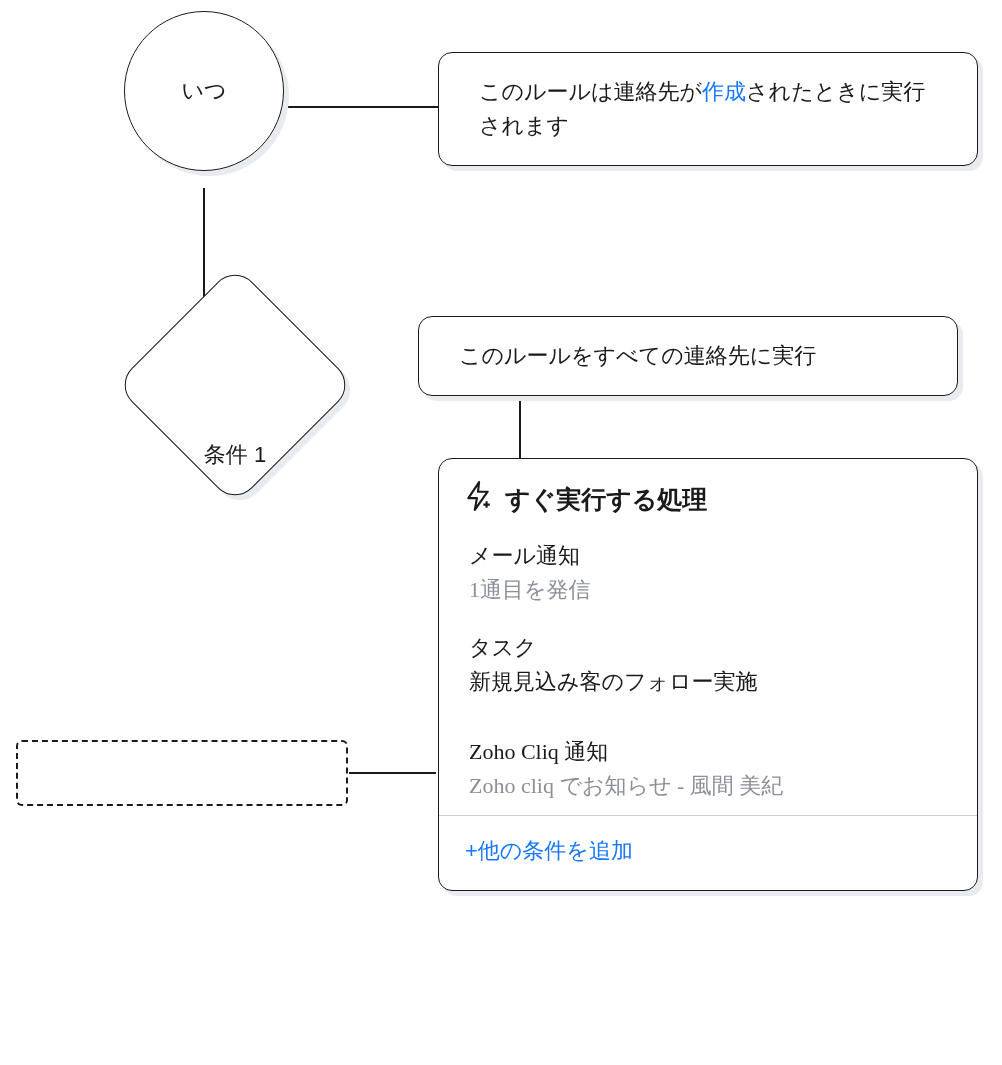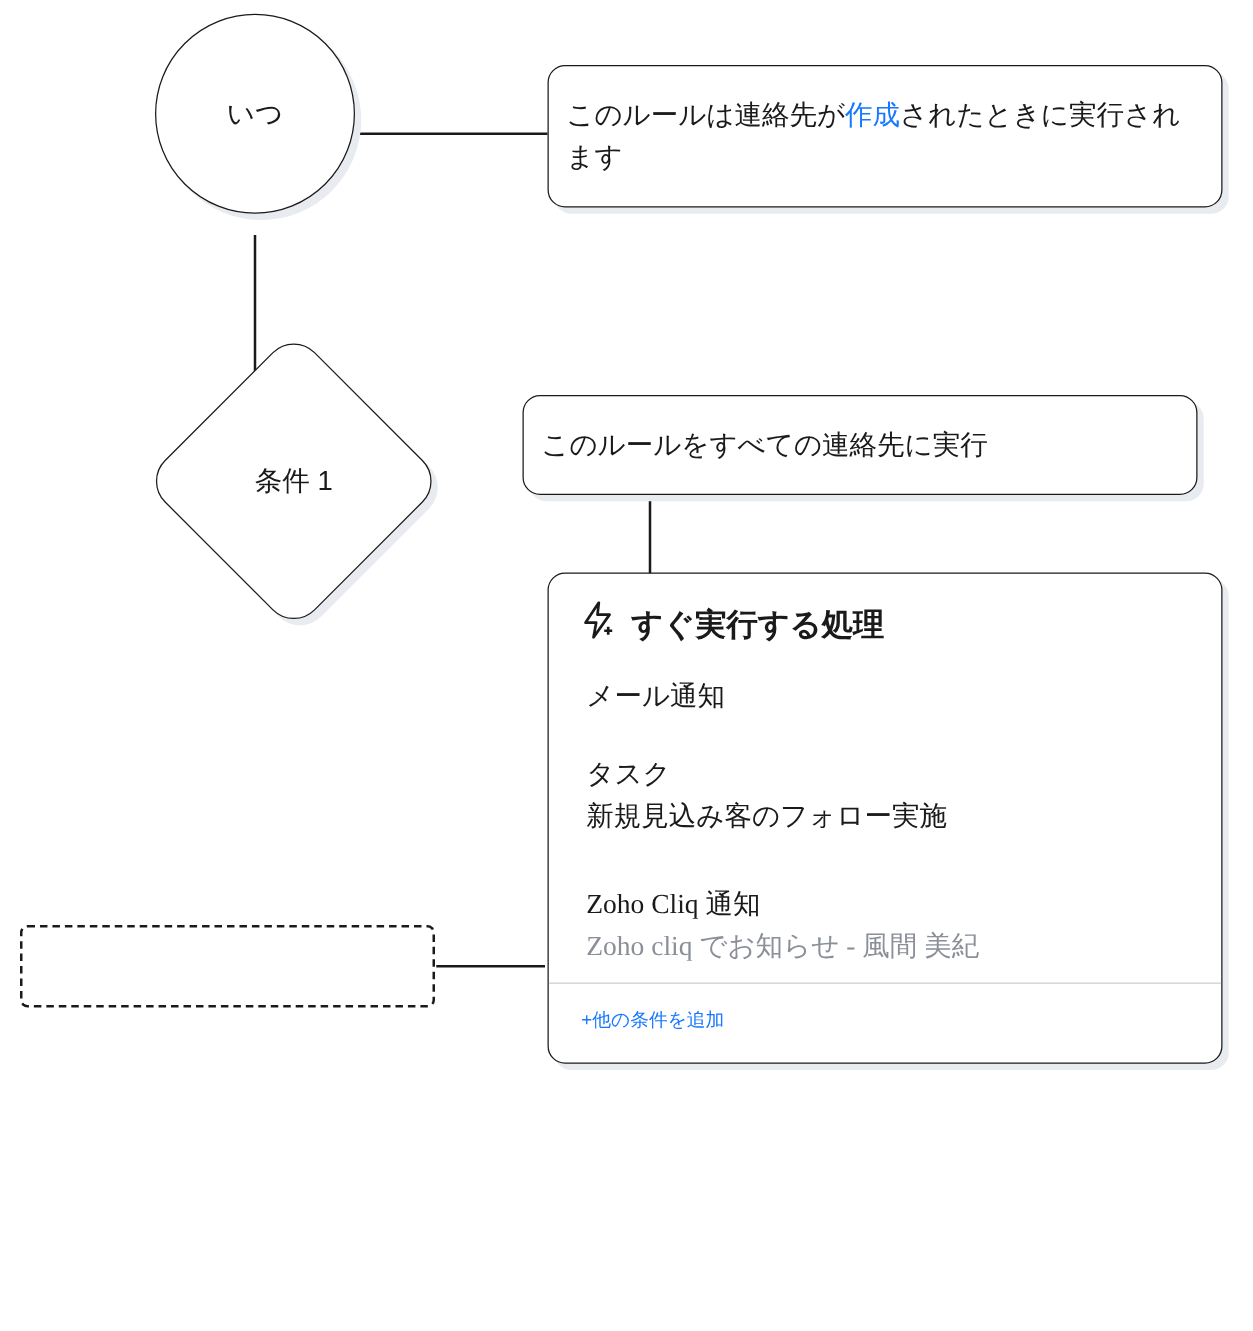--- a/index.html
+++ b/index.html
@@ -43,21 +43,21 @@
       justify-content: center;
       font-size: 22px;
       color: #1a1a1a;
     }
     .card {
       position: absolute;
       background: #fff;
       border: 1px solid #1a1a1a;
       border-radius: 14px;
       box-shadow: 5px 5px 0 0 #e8ebef;
-      padding: 22px 14px;
+      padding: 22px 40px;
       font-size: 22px;
       color: #1a1a1a;
       line-height: 1.55;
     }
     .card .linklike { color: #1677ff; }
     .actions-card {
       position: absolute;
       background: #fff;
       border: 1px solid #1a1a1a;
       border-radius: 14px;
@@ -74,21 +74,21 @@
       color: #1a1a1a;
     }
     .actions-header svg { flex: 0 0 auto; }
     .action-item { padding: 14px 30px; font-family: Liberation Serif, serif; }
     .action-title { font-size: 22px; color: #1a1a1a; margin-bottom: 4px; }
     .action-sub  { font-size: 22px; color: #8a8f98; }
     .action-sub-dark { font-size: 22px; color: #1a1a1a; }
     .actions-footer {
       border-top: 1px solid #c9ced6;
       padding: 20px 26px 24px 26px;
-      font-size: 15px;
+      font-size: 22px;
     }
     .actions-footer a { color: #1677ff; text-decoration: none; cursor: pointer; }
     .dashed-box {
       position: absolute;
       border: 2px dashed #1a1a1a;
       border-radius: 6px;
     }
     .connector {
       position: absolute;
       background: #1a1a1a;
@@ -104,21 +104,21 @@
 
 <div class="node-circle" style="left:124px; top:11px;">
   <span>いつ</span>
 </div>
 
 <div class="card" style="left:438px; top:52px; width:540px;">
   <span>このルールは連絡先が</span><span class="linklike">作成</span><span>されたときに実行されます</span>
 </div>
 
 <div class="node-diamond-wrap" style="left:150px; top:300px;"></div>
-<div class="node-diamond-label" style="left:150px; top:300px;">
+<div class="node-diamond-label" style="left:150px; top:300px;align-items:flex-end;">
   <span>条件 1</span>
 </div>
 
 <div class="card" style="left:418px; top:316px; width:540px;">
   <span>このルールをすべての連絡先に実行</span>
 </div>
 
 <div class="actions-card" style="left:438px; top:458px; width:540px;">
   <div class="actions-header">
     <span>
@@ -126,20 +126,21 @@
         <path d="M13 1 L3 16 H11 L9 27 L21 10 H12 L13 1 Z" stroke="#1a1a1a" stroke-width="2" stroke-linejoin="round" fill="none"></path>
         <line x1="17" y1="22" x2="23" y2="22" stroke="#1a1a1a" stroke-width="2"></line>
         <line x1="20" y1="19" x2="20" y2="25" stroke="#1a1a1a" stroke-width="2"></line>
       </svg>
     </span>
     <span>すぐ実行する処理</span>
   </div>
 
   <div class="action-item">
     <div class="action-title">メール通知</div>
+    <div class="action-sub">1通目を発信</div>
   </div>
 
   <div class="action-item" style="padding-bottom:26px;">
     <div class="action-title">タスク</div>
     <div class="action-sub-dark">新規見込み客のフォロー実施</div>
   </div>
 
   <div class="action-item">
     <div class="action-title">Zoho Cliq 通知</div>
     <div class="action-sub">Zoho cliq でお知らせ - 風間 美紀</div>

